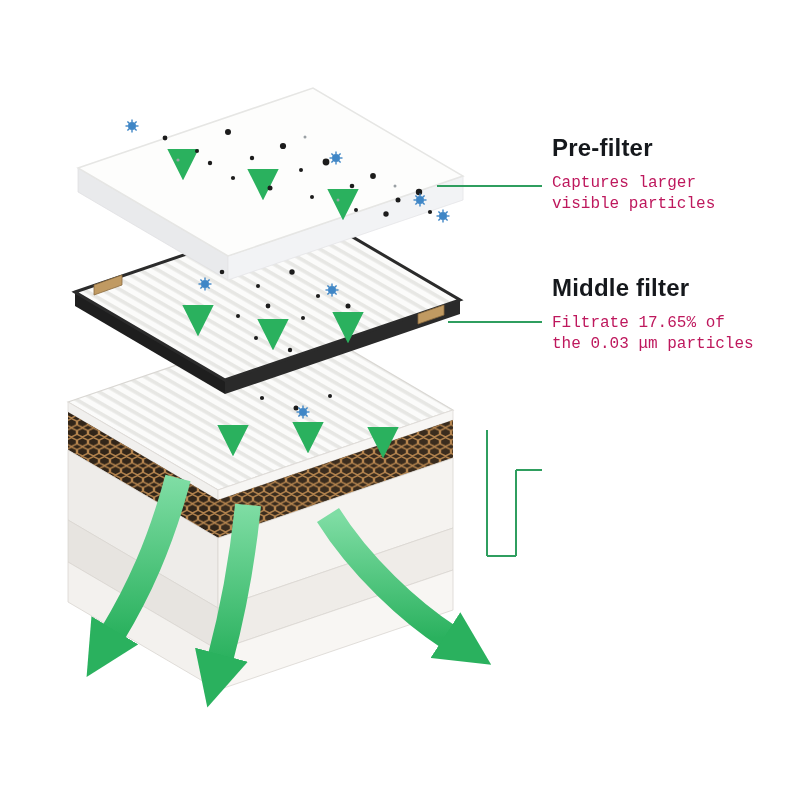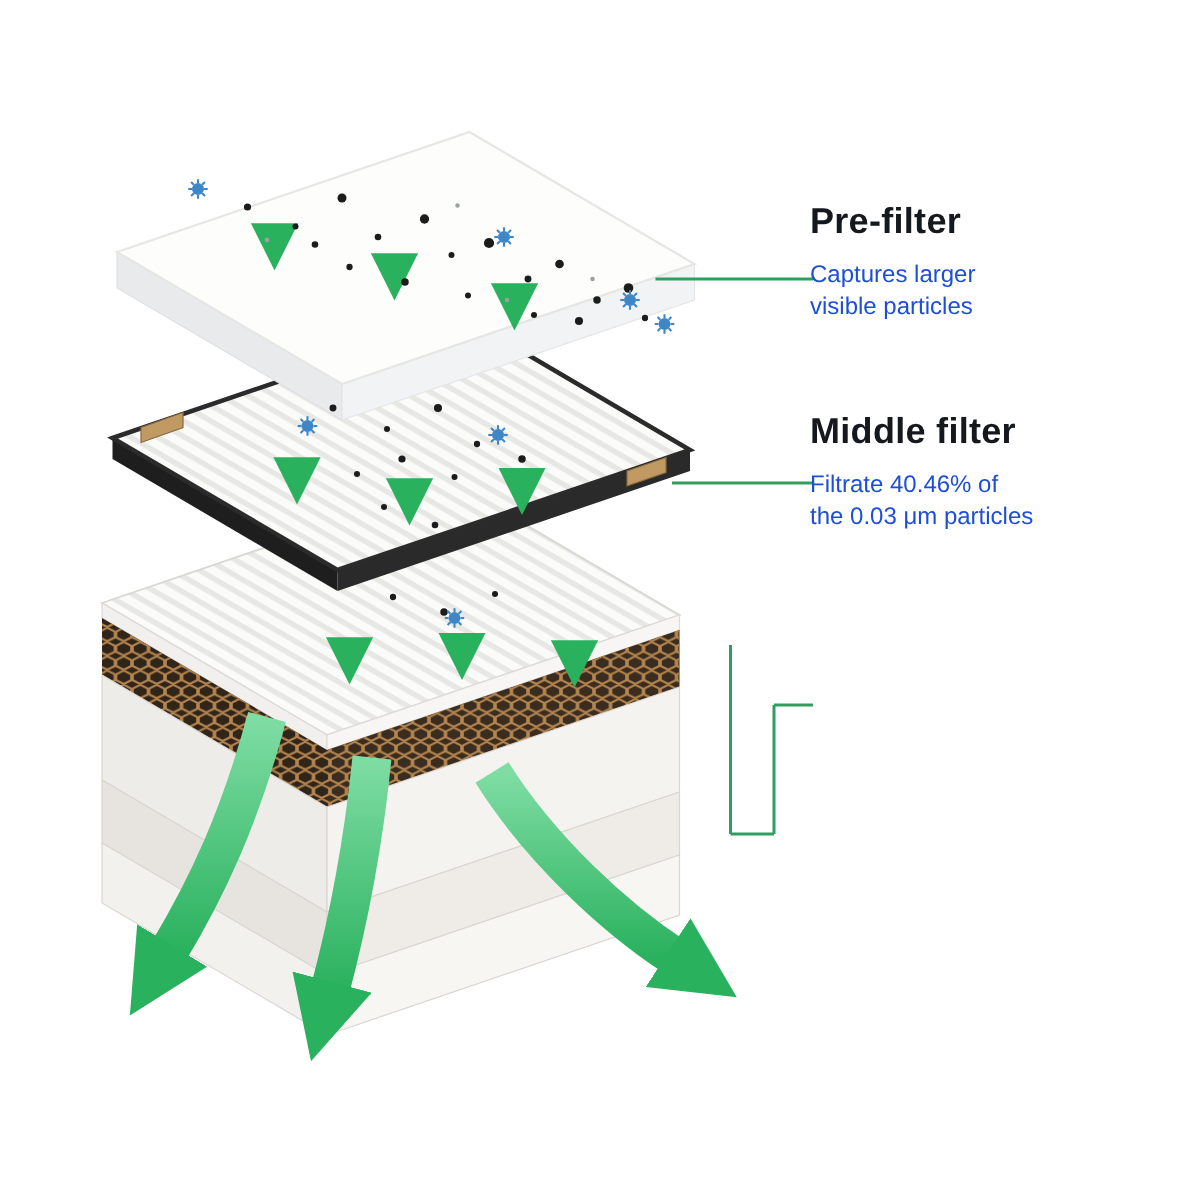--- a/index.html
+++ b/index.html
@@ -1,27 +1,27 @@
 <!DOCTYPE html>
 <html><head>
 <meta charset="utf-8">
 <style>
   html,body{margin:0;padding:0;background:#ffffff;}
   .stage{
     position:relative;width:800px;height:800px;background:#ffffff;
     overflow:hidden;font-family:"Liberation Sans",sans-serif;
   }
   .stage svg{position:absolute;left:0;top:0;}
-  .ann{position:absolute;left:540px;width:240px;}
+  .ann{position:absolute;left:552px;width:240px;}
   .ann-title{
     font-size:24px;font-weight:700;color:#15181c;letter-spacing:.2px;
     margin-bottom:11px;
   }
   .ann-desc{
-    font-size:16px;color:#1d4ed8;line-height:1.32;white-space:pre-line;
+    font-size:16px;color:#be185d;line-height:1.32;white-space:pre-line;font-family:Liberation Mono, monospace;
   }
   .ann-1{top:134px;}
   .ann-2{top:274px;}
   .ann-3{top:448px;}
 </style>
 </head>
 <body>
 
 <div class="stage">
 
@@ -174,17 +174,17 @@
     </g>
   </svg>
 
   <div class="ann ann-1">
     <div class="ann-title">Pre-filter</div>
     <div class="ann-desc">Captures larger
 visible particles</div>
   </div>
   <div class="ann ann-2">
     <div class="ann-title">Middle filter</div>
-    <div class="ann-desc">Filtrate 40.46% of
+    <div class="ann-desc">Filtrate 17.65% of
 the 0.03 μm particles</div>
   </div>
 
 </div>
 
 </body></html>

